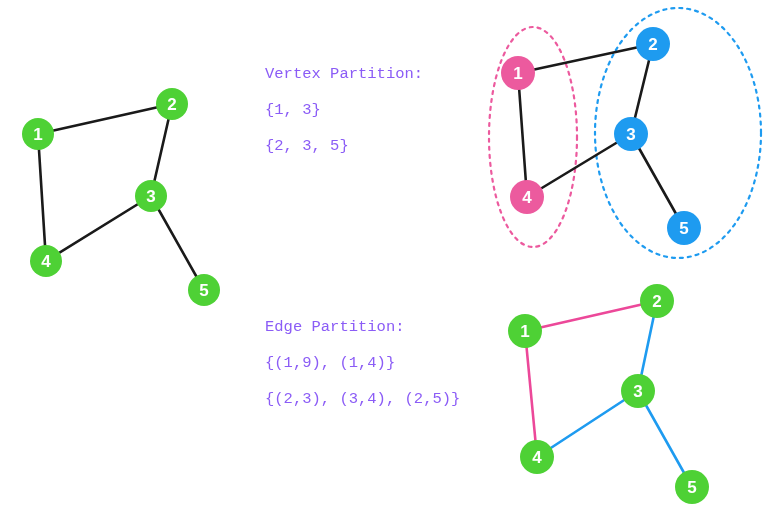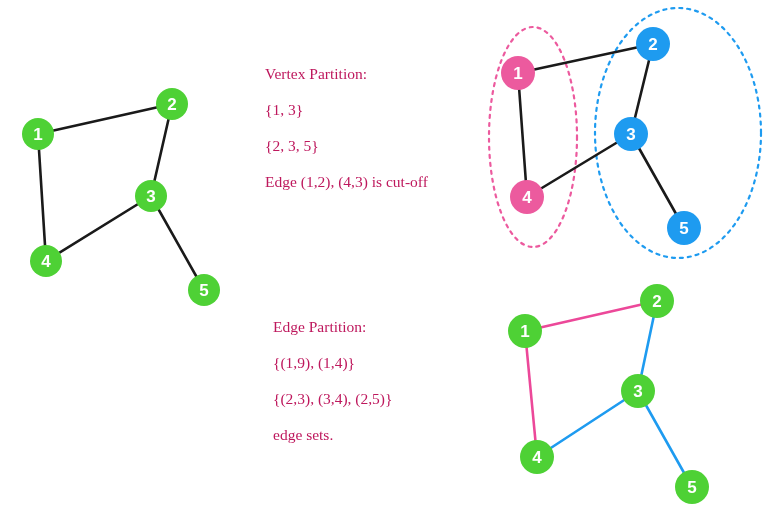--- a/index.html
+++ b/index.html
@@ -32,31 +32,31 @@
     fill: #ffffff;
     font-family: "Liberation Sans", sans-serif;
     font-size: 17px;
     font-weight: bold;
     text-anchor: middle;
     dominant-baseline: central;
     pointer-events: none;
   }
   .text-block {
     position: absolute;
-    color: #be185d;
-    font-family: Liberation Serif, serif;
+    color: #8b5cf6;
+    font-family: Liberation Mono, monospace;
     font-size: 15.5px;
     line-height: 36px;
     white-space: nowrap;
   }
   .text-block .line {
     display: block;
   }
   #vertex-text { left: 265px; top: 56px; }
-  #edge-text   { left: 273px; top: 309px; }
+  #edge-text   { left: 265px; top: 309px; }
 </style>
 </head>
 <body>
 
 <div class="canvas">
 
   <svg class="layer" id="svg-original-graph">
       <line x1="38" y1="134" x2="172" y2="104" stroke="#1a1a1a" stroke-width="2.6" stroke-linecap="round"></line>
       <line x1="38" y1="134" x2="46" y2="261" stroke="#1a1a1a" stroke-width="2.6" stroke-linecap="round"></line>
       <line x1="172" y1="104" x2="151" y2="196" stroke="#1a1a1a" stroke-width="2.6" stroke-linecap="round"></line>
@@ -139,23 +139,21 @@
       <g>
         <circle cx="692" cy="487" r="17" fill="#4ED135"></circle>
         <text x="692" y="487.5" class="node-label">5</text>
       </g>
     </svg>
 
   <div class="text-block" id="vertex-text">
     <span class="line">Vertex Partition:</span>
     <span class="line">{1, 3}</span>
     <span class="line">{2, 3, 5}</span>
-    <span class="line">Edge (1,2), (4,3) is cut-off</span>
   </div>
 
   <div class="text-block" id="edge-text">
     <span class="line">Edge Partition:</span>
     <span class="line">{(1,9), (1,4)}</span>
     <span class="line">{(2,3), (3,4), (2,5)}</span>
-    <span class="line">edge sets.</span>
   </div>
 
 </div>
 
 </body></html>

